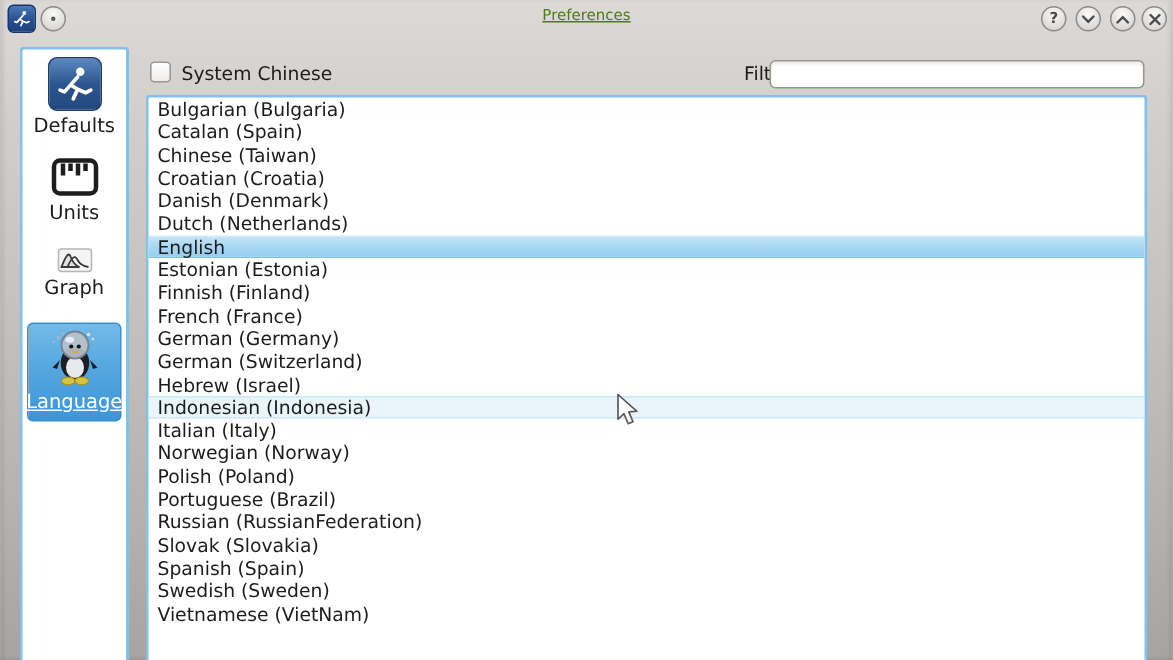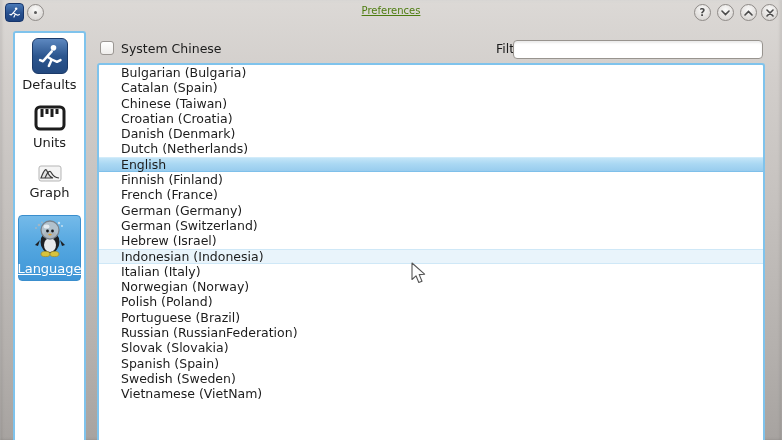--- a/index.html
+++ b/index.html
@@ -64,21 +64,21 @@
     font-family:"DejaVu Sans","Liberation Sans",sans-serif;font-size:12px;padding:0 5px;
     outline:none;
   }
   .lang-list{
     position:absolute;left:97px;top:63px;width:668px;height:378px;
     background:#ffffff;border:2px solid #7fc3ec;border-bottom:none;
     border-radius:3px 3px 0 0;box-sizing:border-box;overflow:hidden;
   }
   .row{
     height:15.3px;line-height:15.3px;font-size:12.5px;color:#1c1c1c;
-    padding-left:22px;white-space:nowrap;box-sizing:border-box;cursor:default;
+    padding-left:6px;white-space:nowrap;box-sizing:border-box;cursor:default;
   }
   .row.selected{
     background:linear-gradient(180deg,#c4e5f8 0%,#aad8f3 45%,#98ccee 100%);
     border-top:1px solid #d2ecfa;border-bottom:1px solid #7fc0ea;
     line-height:13.3px;
   }
   .row.hovered{
     background:#e9f4fb;
     border-top:1px solid #cfe8f7;border-bottom:1px solid #cfe8f7;
     line-height:13.3px;
@@ -184,20 +184,21 @@
 <input class="filter-input" type="text" placeholder="" style="">
 
 <div class="lang-list" id="langList">
     <div class="row">Bulgarian (Bulgaria)</div>
     <div class="row">Catalan (Spain)</div>
     <div class="row">Chinese (Taiwan)</div>
     <div class="row">Croatian (Croatia)</div>
     <div class="row">Danish (Denmark)</div>
     <div class="row">Dutch (Netherlands)</div>
     <div class="row selected">English</div>
+    <div class="row">Estonian (Estonia)</div>
     <div class="row">Finnish (Finland)</div>
     <div class="row">French (France)</div>
     <div class="row">German (Germany)</div>
     <div class="row">German (Switzerland)</div>
     <div class="row">Hebrew (Israel)</div>
     <div class="row hovered">Indonesian (Indonesia)</div>
     <div class="row">Italian (Italy)</div>
     <div class="row">Norwegian (Norway)</div>
     <div class="row">Polish (Poland)</div>
     <div class="row">Portuguese (Brazil)</div>

